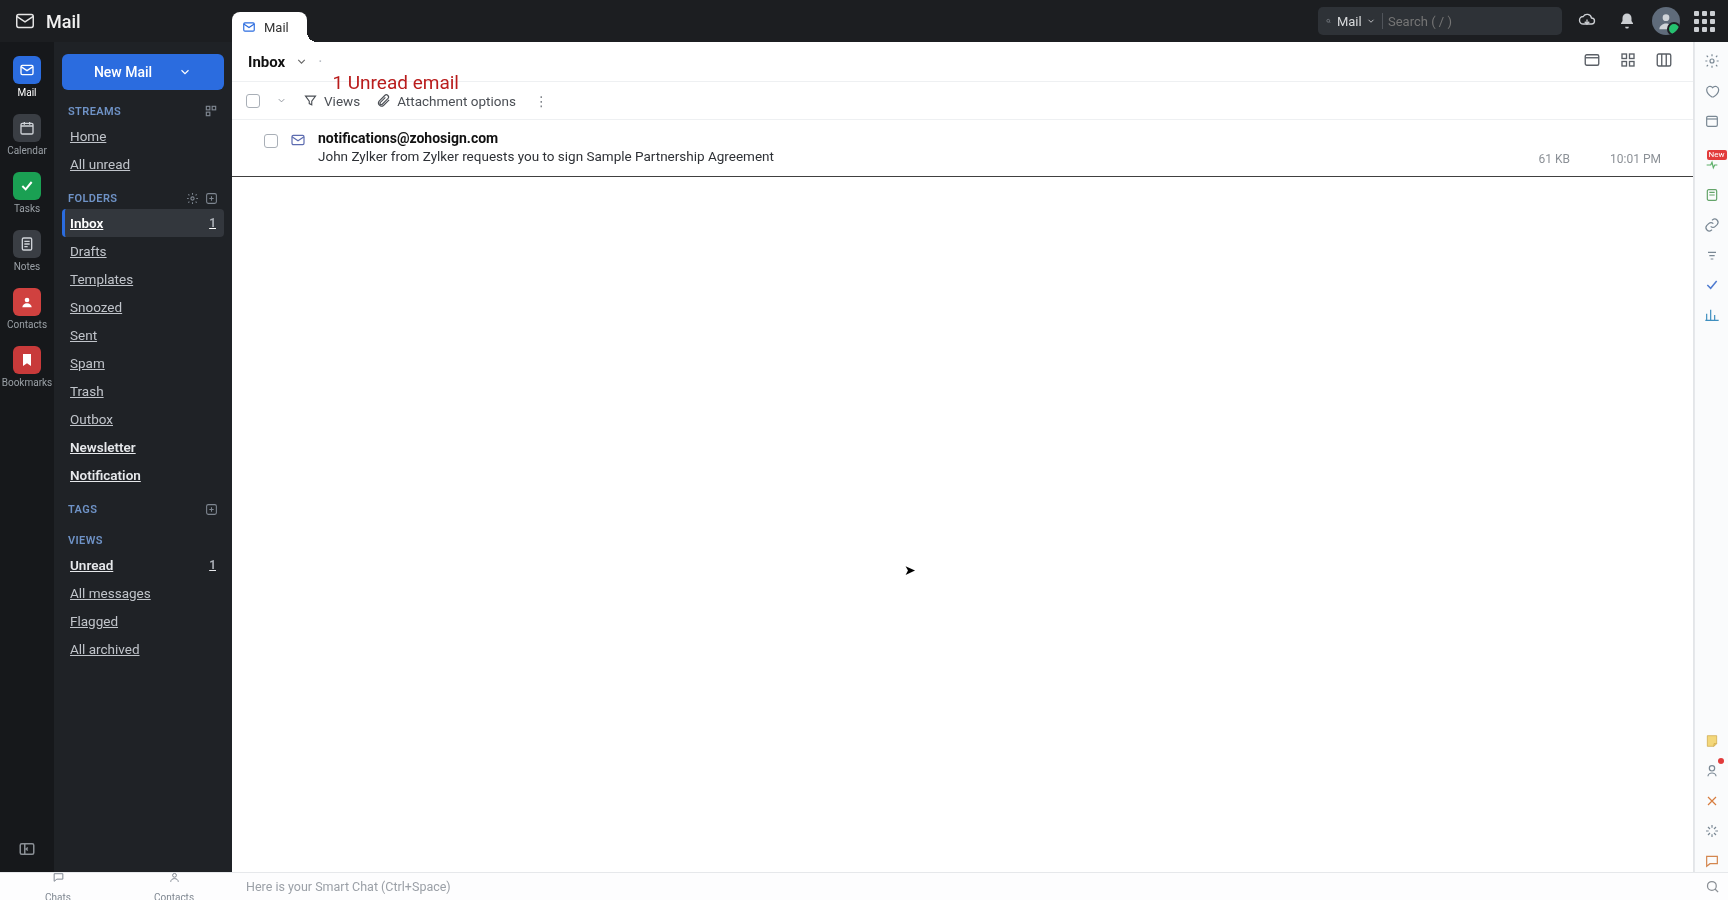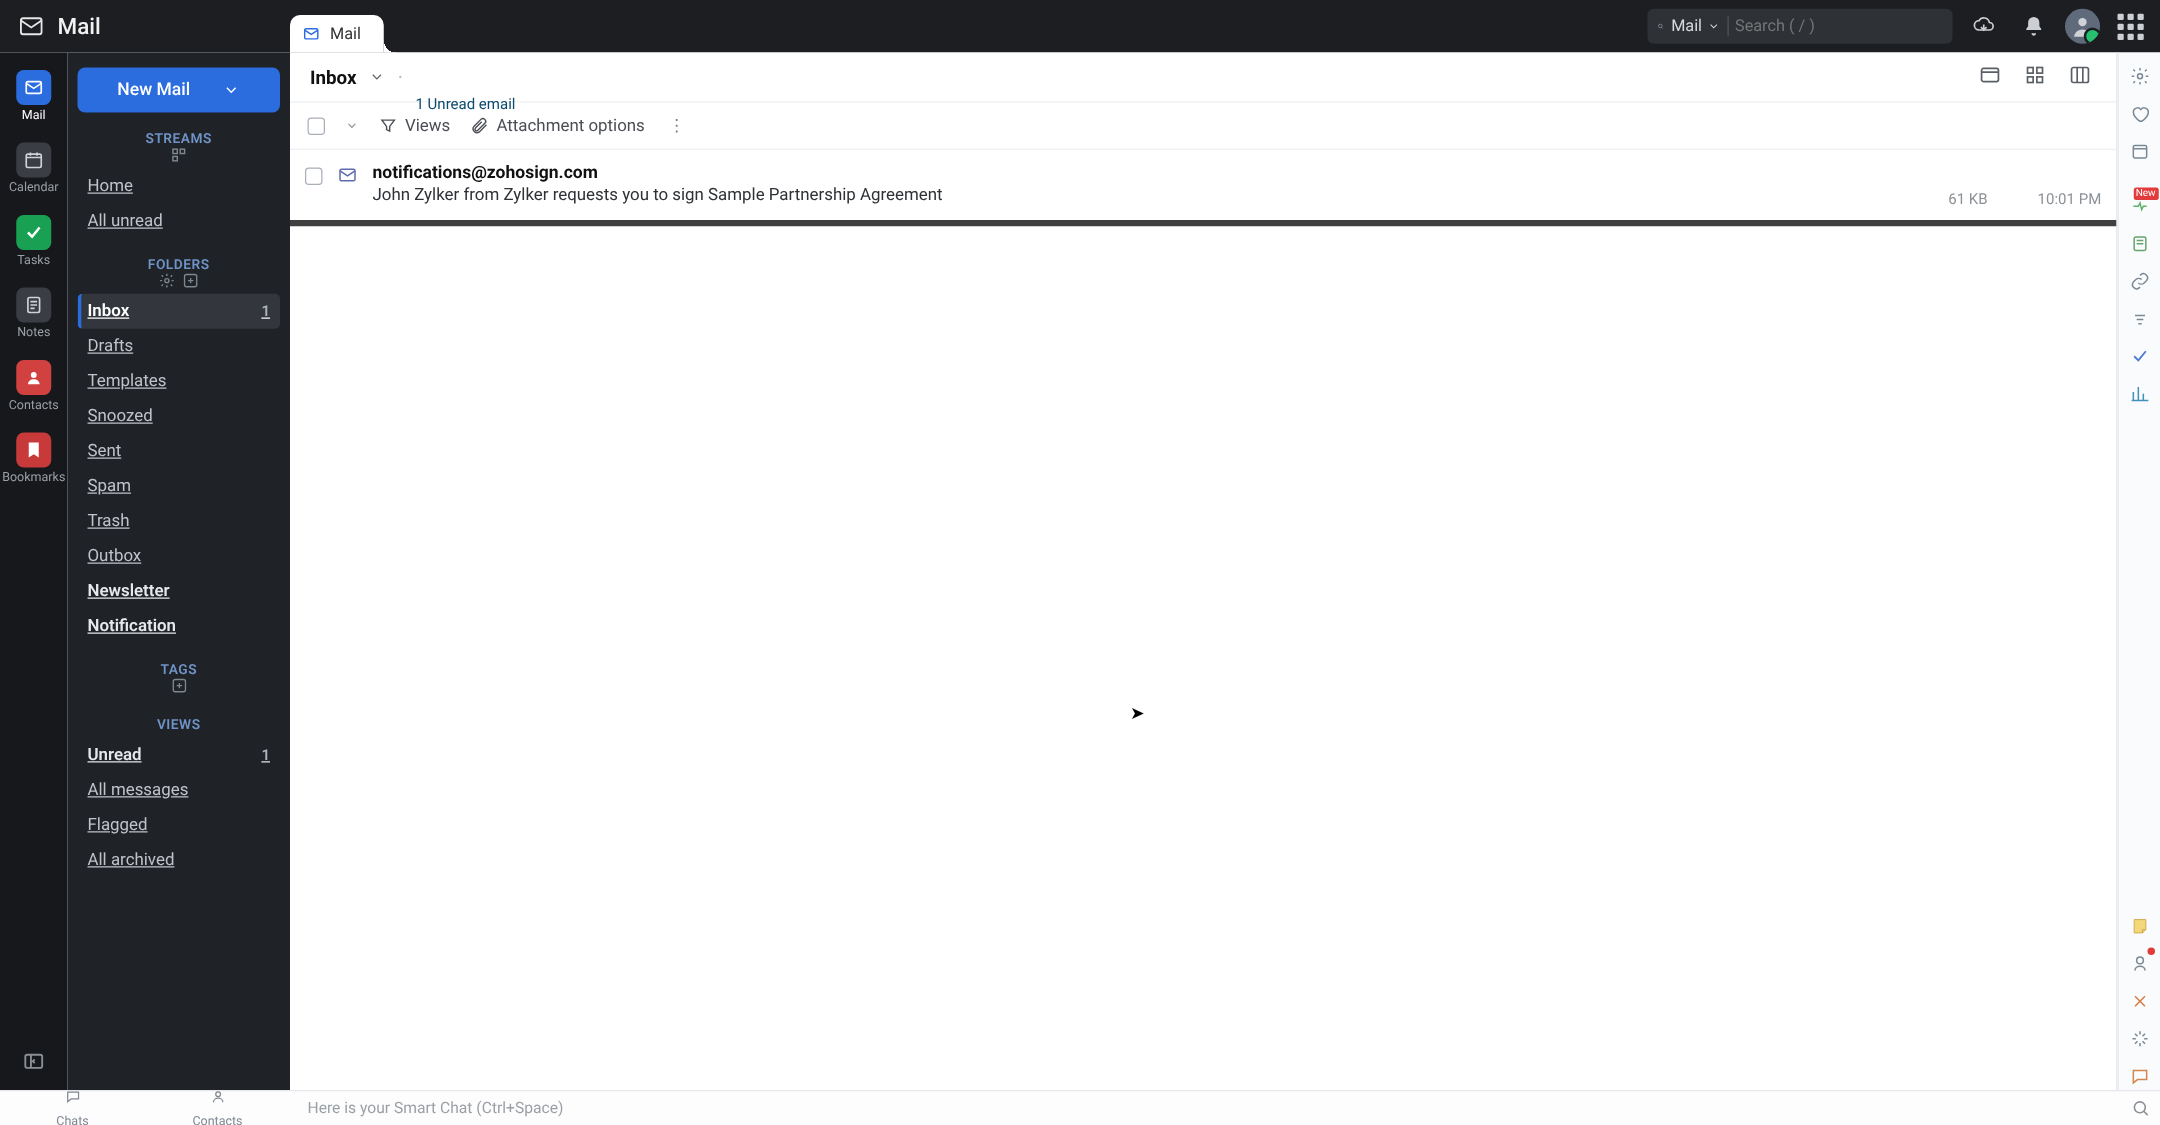--- a/index.html
+++ b/index.html
@@ -41,48 +41,48 @@
 .ri-icon.gray { background: #3a3e44; }
 .ri-icon.red  { background: #d0413f; }
 .ri-icon.bm   { background: #c83a3a; }
 .railitem span { font-size: 10px; }
 .rail-collapse { position: absolute; bottom: 10px; color: #8a8f95; }
 
 
 .sidebar { width: 178px; background: #1f2226; color: #c5c9cf; display: flex; flex-direction: column; padding: 12px 8px 10px 8px; }
 .newmail { background: #2b6cdf; color: #fff; border: none; border-radius: 6px; height: 36px; display: flex; align-items: center; justify-content: center; gap: 26px; font-size: 14px; font-weight: 500; width: 100%; cursor: pointer; padding: 0 12px; }
 .newmail svg { width: 14px; height: 14px; }
-.sb-section-h { display: flex; align-items: center; justify-content: space-between; font-size: 11px; letter-spacing: .4px; color: #6f93c7; font-weight: 600; padding: 14px 6px 4px 6px; flex-direction: column; }
+.sb-section-h { display: flex; align-items: center; justify-content: space-between; font-size: 11px; letter-spacing: .4px; color: #6f93c7; font-weight: 600; padding: 14px 6px 4px 6px; }
 .sb-section-h .right-icons { display: flex; gap: 6px; color: #7e8690; }
 .sb-item { height: 28px; display: flex; align-items: center; justify-content: space-between; padding: 0 8px; font-size: 13.5px; color: #c0c4ca; border-radius: 4px; cursor: pointer; text-decoration: underline; }
 .sb-item.active { background: #33373d; color: #fff; font-weight: 600; border-left: 3px solid #2b6cdf; padding-left: 5px; }
 .sb-item .count { color: #aeb3ba; font-size: 12px; }
 .sb-item.bold { font-weight: 600; color: #e6e8eb; }
 
 
 .main { flex: 1; background: #fff; display: flex; flex-direction: column; border-right: 1px solid #e3e5e8; }
 .main-header { height: 40px; display: flex; align-items: center; padding: 0 16px; gap: 10px; border-bottom: 1px solid #eef0f2; }
 .main-header .title { font-weight: 700; font-size: 15px; color: #111; }
 .main-header .chev { color: #666; }
 .main-header .dot { color: #b7bcc3; }
-.main-header .unread { color: #0c4a6e; font-size: 12px; margin-top: 42px; }
+.main-header .unread { color: #b91c1c; font-size: 19px; margin-top: 42px; }
 .main-header .spacer { flex: 1; }
 .mh-icon { color: #5a5f66; padding: 4px; }
 .mh-icon svg { width: 18px; height: 18px; }
 
 .toolbar { height: 38px; display: flex; align-items: center; padding: 0 14px; gap: 16px; color: #4b4f55; font-size: 13.5px; border-bottom: 1px solid #eef0f2; }
 .toolbar .cb { width: 14px; height: 14px; border: 1.5px solid #a9afb7; border-radius: 3px; }
 .toolbar .小 { color: #8a8f97; }
 .tbitem { display: flex; align-items: center; gap: 6px; cursor: pointer; }
 .tbitem svg { width: 15px; height: 15px; }
 .more-dots { width: 20px; text-align: center; letter-spacing: 1px; color: #7a7f86; }
 
 .group-h { background: #f6f7f9; height: 28px; display: flex; align-items: center; padding: 0 16px; font-size: 12.5px; color: #6a6e74; border-bottom: 1px solid #eceef1; }
 
-.msgrow { display: flex; align-items: flex-start; padding: 10px 12px; gap: 12px; border-bottom: 5px solid #404040; }
+.msgrow { display: flex; align-items: flex-start; padding: 10px 32px; gap: 12px; border-bottom: 1px solid #404040; }
 .msgrow .cb { margin-top: 4px; width: 14px; height: 14px; border: 1.5px solid #a9afb7; border-radius: 3px; flex: none; }
 .msgrow .env { margin-top: 2px; color: #5d6cb0; flex: none; }
 .msgrow .env svg { width: 16px; height: 16px; }
 .msgrow .body { flex: 1; }
 .msgrow .from { font-weight: 700; font-size: 14px; color: #111; }
 .msgrow .subj { font-size: 13.5px; color: #2e3136; margin-top: 2px; }
 .msgrow .meta { display: flex; align-items: center; gap: 40px; color: #8c9197; font-size: 12px; padding-top: 22px;}
 .cursor { position: absolute; left: 672px; top: 520px; font-size: 14px; color: #000; }
 
 

